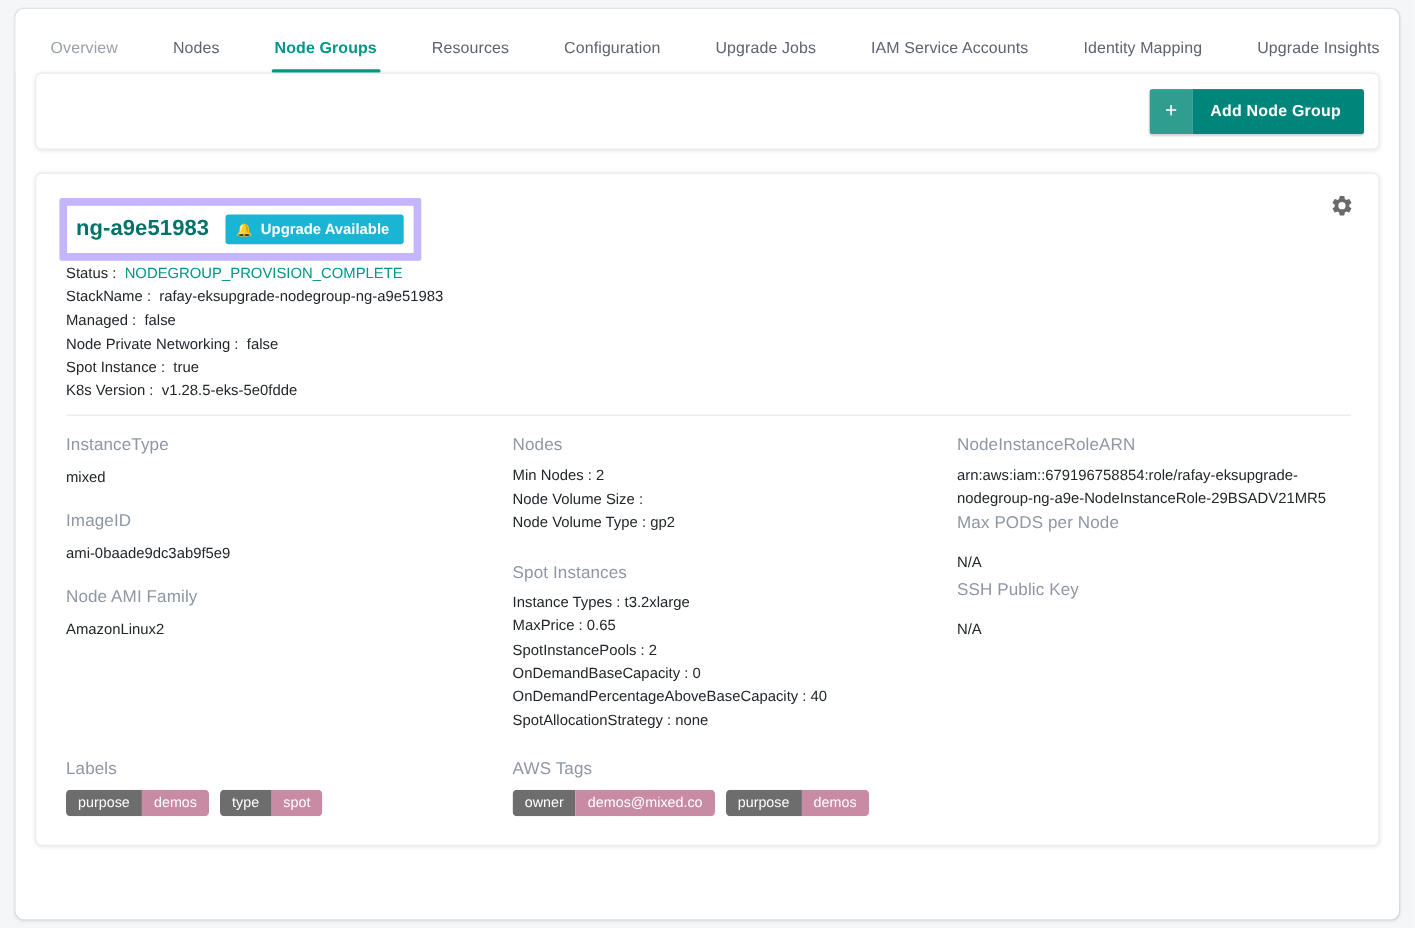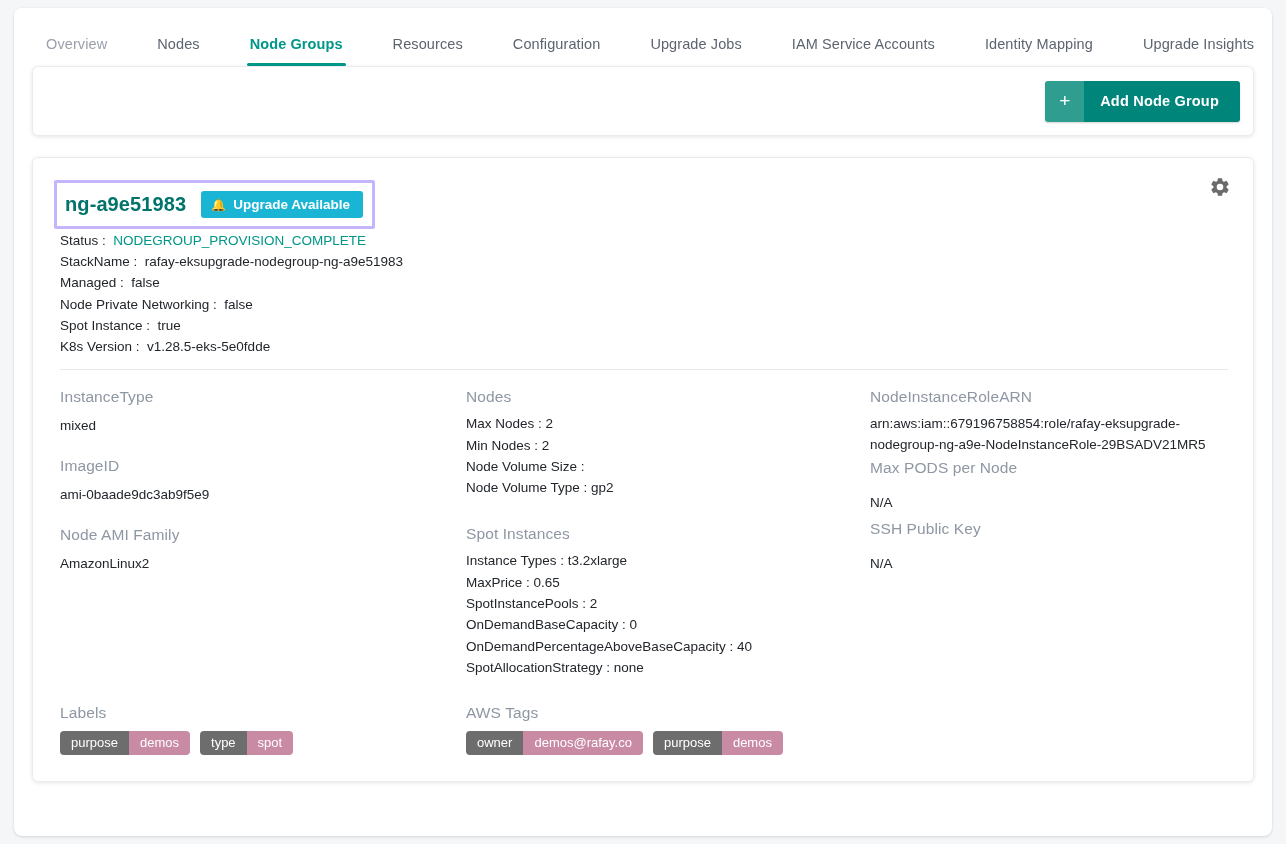--- a/index.html
+++ b/index.html
@@ -124,21 +124,21 @@
     right: 22px;
     width: 22px;
     height: 22px;
     cursor: pointer;
   }
 
   .ng-title-row {
     display: inline-flex;
     align-items: center;
     gap: 15px;
-    border: 3px solid #c4b5fd;
+    border: 7px solid #c4b5fd;
     padding: 8px 9px 8px 8px;
     border-radius: 2px;
     margin-left: -6px;
   }
   .ng-name {
     font-size: 20px;
     color: #00736a;
     font-weight: bold;
     letter-spacing: .1px;
   }
@@ -300,21 +300,20 @@
           <div class="sec-head">ImageID</div>
           <div class="sec-val">ami-0baade9dc3ab9f5e9</div>
           <div class="sec-head">Node AMI Family</div>
           <div class="sec-val">AmazonLinux2</div>
         </div>
 
         <div>
           <div class="block">
             <div class="sec-head tight">Nodes</div>
             <div id="nodes-rows">
-                <div class="kv">Max Nodes : 2</div>
                 <div class="kv">Min Nodes : 2</div>
                 <div class="kv">Node Volume Size :</div>
                 <div class="kv">Node Volume Type :  gp2</div>
               </div>
           </div>
           <div class="block last">
             <div class="sec-head tight">Spot Instances</div>
             <div id="spot-rows">
                 <div class="kv">Instance Types :  t3.2xlarge</div>
                 <div class="kv">MaxPrice :  0.65</div>
@@ -349,21 +348,21 @@
                 <span class="ck">type</span>
                 <span class="cv">spot</span>
               </span>
             </div>
         </div>
         <div>
           <div class="sec-head tight">AWS Tags</div>
           <div class="chips" id="tags-chips">
               <span class="chip">
                 <span class="ck">owner</span>
-                <span class="cv">demos@rafay.co</span>
+                <span class="cv">demos@mixed.co</span>
               </span>
               <span class="chip">
                 <span class="ck">purpose</span>
                 <span class="cv">demos</span>
               </span>
             </div>
         </div>
       </div>
 
     </div>

